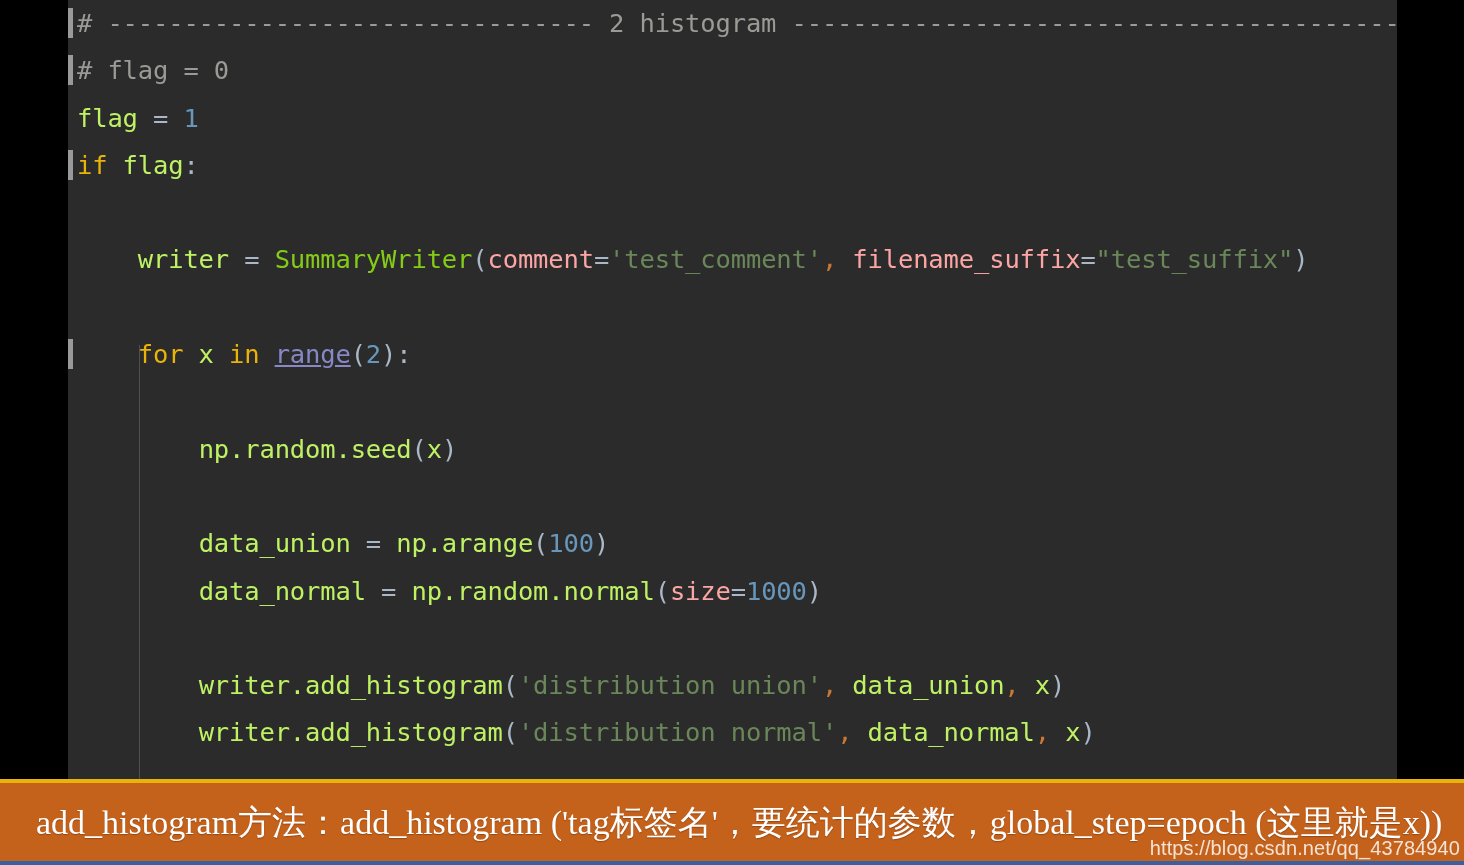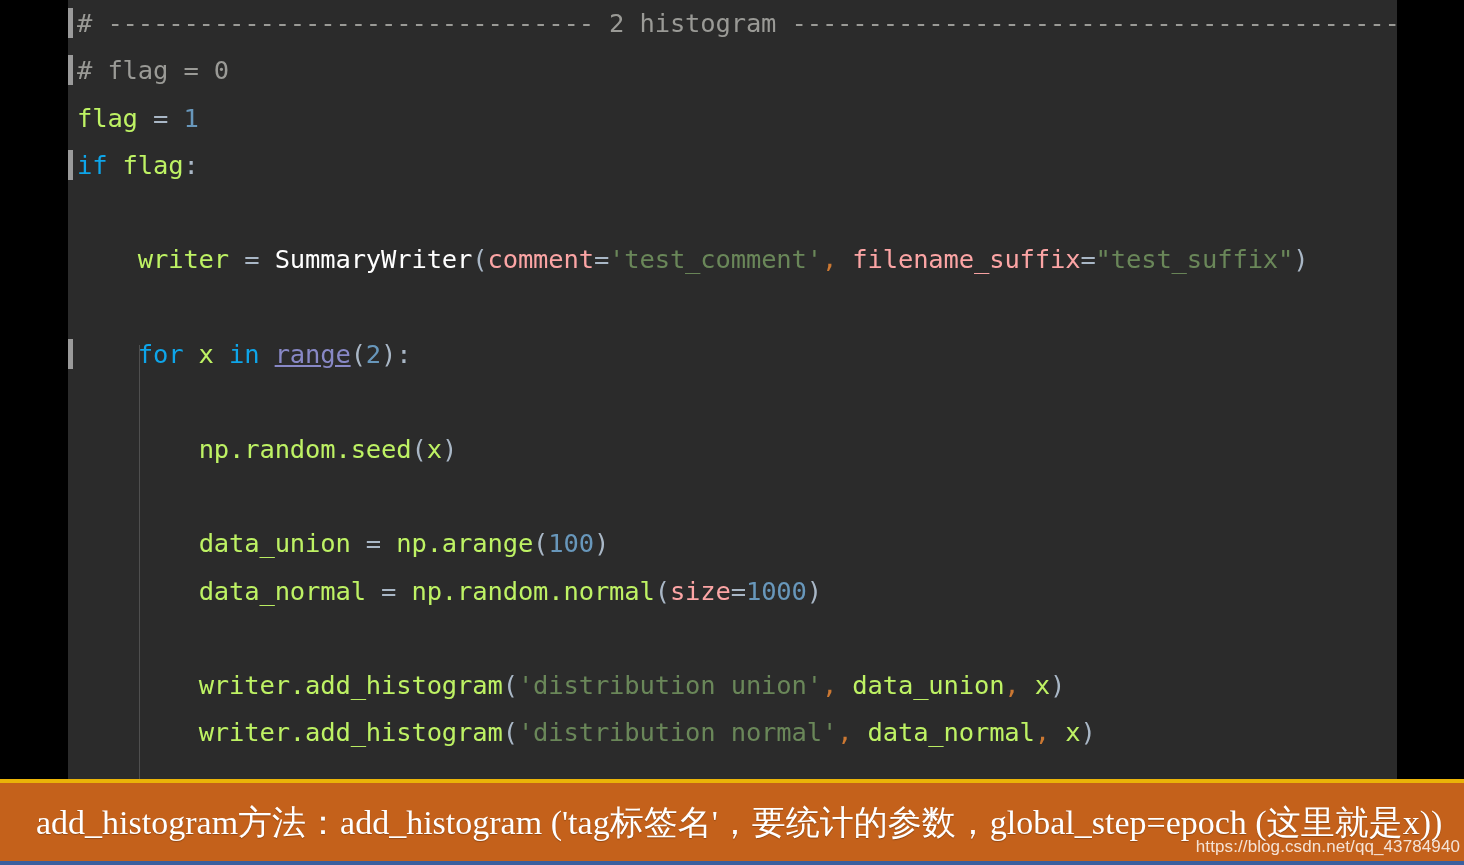--- a/index.html
+++ b/index.html
@@ -66,23 +66,23 @@
     position: absolute;
     left: 71px;
     top: 345px;
     width: 1px;
     height: 434px;
     background: #4f4f4f;
   }
 
   
   .c-comment  { color: #9a9a96; }
-  .c-keyword  { color: #0ea5e9; }
+  .c-keyword  { color: #eab308; }
   .c-ident    { color: #bef264; }
-  .c-func     { color: #ffffff; margin-top: 28px; }
+  .c-func     { color: #84cc16; margin-top: 28px; }
   .c-builtin  { color: #8888c6; text-decoration: underline; }
   .c-number   { color: #6897bb; }
   .c-string   { color: #6a8759; margin-top: 36px; }
   .c-kwarg    { color: #fca5a5; }
   .c-punct    { color: #a9b7c6; }
   .c-comma    { color: #cc7832; }
   .c-paren    { color: #a9b7c6; }
 
   
   #caption-bar {
@@ -109,21 +109,21 @@
     white-space: nowrap;
     text-shadow: 0 1px 1px rgba(0,0,0,0.25);
   }
 
   #watermark {
     position: absolute;
     right: 4px;
     top: 54px;
     color: rgba(255,255,255,0.82);
     font-family: "Liberation Sans", "DejaVu Sans", sans-serif;
-    font-size: 17px;
+    font-size: 20px;
     letter-spacing: 0.1px;
     white-space: nowrap;
   }
 </style>
 </head>
 <body>
 
 <div id="screen">
 
   <div id="editor">

